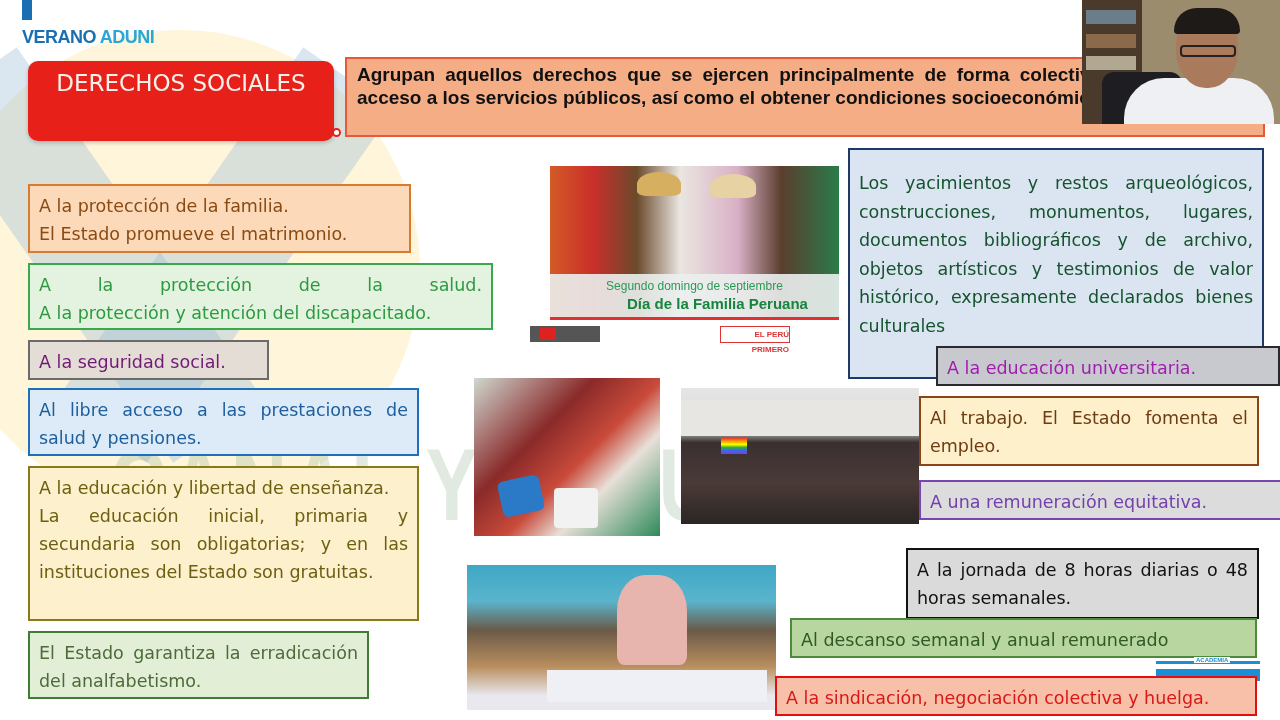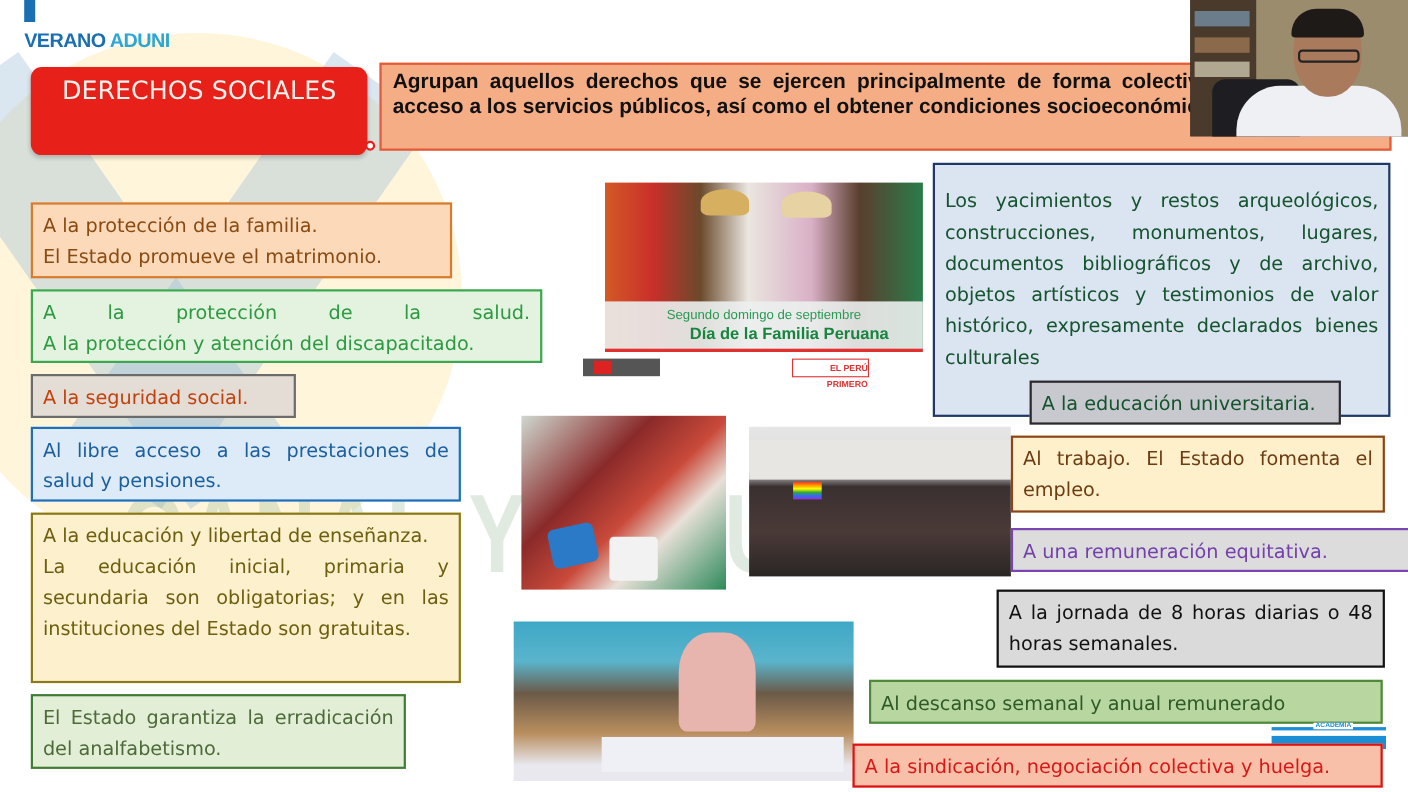--- a/index.html
+++ b/index.html
@@ -22,29 +22,29 @@
   .cam .book{position:absolute;height:14px;}
   .cam .chair{position:absolute;left:20px;top:72px;width:80px;height:60px;background:#1e1e22;border-radius:12px 12px 0 0;}
   .cam .body{position:absolute;left:42px;top:78px;width:150px;height:60px;background:#eef0f4;border-radius:40px 40px 0 0;}
   .cam .head{position:absolute;left:94px;top:10px;width:62px;height:78px;background:#a97a5c;border-radius:45% 45% 48% 48%;}
   .cam .hair{position:absolute;left:92px;top:8px;width:66px;height:26px;background:#1d1a18;border-radius:40px 40px 6px 6px;}
   .cam .glasses{position:absolute;left:98px;top:45px;width:56px;height:12px;border:2px solid #222;border-radius:4px;box-sizing:border-box;}
   .box{padding:6px 9px;font-family:"DejaVu Sans",sans-serif;font-size:17.5px;line-height:28px;text-align:justify;text-align-last:left;}
   .b1{left:28px;top:184px;width:383px;height:69px;background:#fbd9b9;border:2px solid #d77b2c;color:#8a4b13;}
   .b2{left:28px;top:263px;width:465px;height:67px;background:#e3f3df;border:2px solid #3aa84d;color:#2d9a42;}
   .b2 .l1{text-align:justify;text-align-last:justify;display:block;}
-  .b3{left:28px;top:340px;width:241px;height:40px;background:#e4ddd6;border:2px solid #6b6b6b;color:#c2410c;}
+  .b3{left:28px;top:340px;width:241px;height:40px;background:#e4ddd6;border:2px solid #6b6b6b;color:#701a75;}
   .b4{left:28px;top:388px;width:391px;height:68px;background:#dcebf7;border:2px solid #1f6fba;color:#1d5f9e;}
   .b5{left:28px;top:466px;width:391px;height:155px;background:#fdf0cc;border:2px solid #8a7a17;color:#6e5f10;}
   .b6{left:28px;top:631px;width:341px;height:68px;background:#e3eed7;border:2px solid #3e7d33;color:#4d6b3a;}
   .r1{left:848px;top:148px;width:416px;height:231px;background:#dbe4f1;border:2px solid #1f3868;color:#14532d;line-height:28.5px;padding:19px 9px;}
-  .r2{left:936px;top:346px;width:283px;height:40px;background:#c8c9cf;border:2px solid #2a2a2e;color:#14532d;}
+  .r2{left:936px;top:346px;width:344px;height:40px;background:#c8c9cf;border:2px solid #2a2a2e;color:#a21caf;}
   .r3{left:919px;top:396px;width:340px;height:70px;background:#fff0cc;border:2px solid #8c4519;color:#6d3c12;}
   .r4{left:919px;top:480px;width:404px;height:40px;background:#dcdcdc;border:2px solid #7a45b3;color:#7440ac;}
-  .r5{left:906px;top:536px;width:353px;height:71px;background:#dadada;border:2.5px solid #111;color:#111;}
+  .r5{left:906px;top:548px;width:353px;height:71px;background:#dadada;border:2.5px solid #111;color:#111;}
   .r6{left:790px;top:618px;width:467px;height:40px;background:#b8d6a0;border:2px solid #4f8a3c;color:#2f5a26;}
   .r7{left:775px;top:676px;width:482px;height:40px;background:#f8c0a8;border:2px solid #e01010;color:#d81818;}
   .aduni-mark{left:1156px;top:657px;width:104px;height:20px;}
   .aduni-mark .bar{position:absolute;left:0;top:4px;width:104px;height:3px;background:#1a8fd6;}
   .aduni-mark .txt{position:absolute;left:38px;top:0;font-size:6px;color:#1a8fd6;font-weight:bold;background:#fff;padding:0 2px;}
   .aduni-mark .block{position:absolute;left:0;top:12px;width:104px;height:12px;background:#1a8fd6;}
   
   .photo{overflow:hidden;margin-left:35px;}
   .p1{left:515px;top:166px;width:289px;height:154px;background:linear-gradient(90deg,#d35a26 0%,#c92f2a 15%,#6b4a2c 30%,#eae6e0 45%,#d9b0c6 65%,#5a3e2e 80%,#2a7c4a 100%);}
   .p1 .banner{position:absolute;left:0;top:108px;width:289px;height:46px;background:rgba(235,240,238,0.9);text-align:center;}

